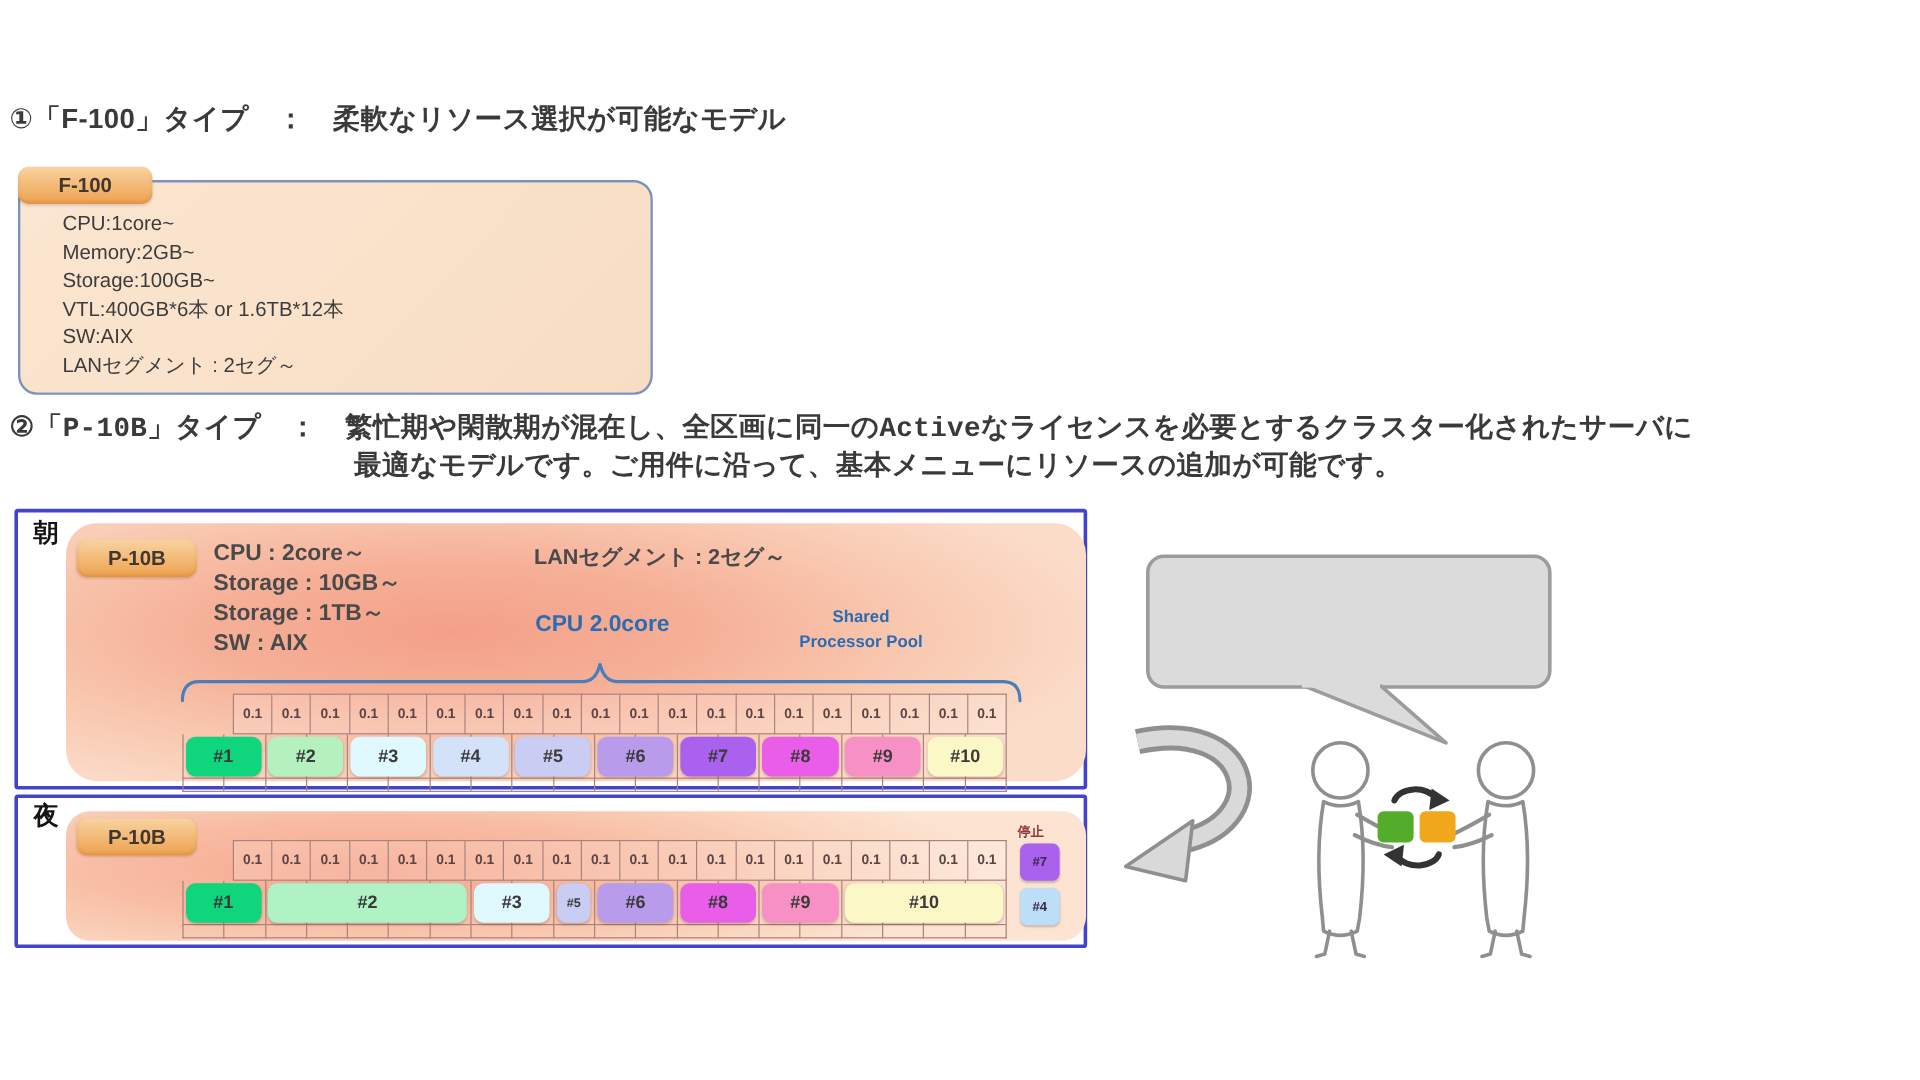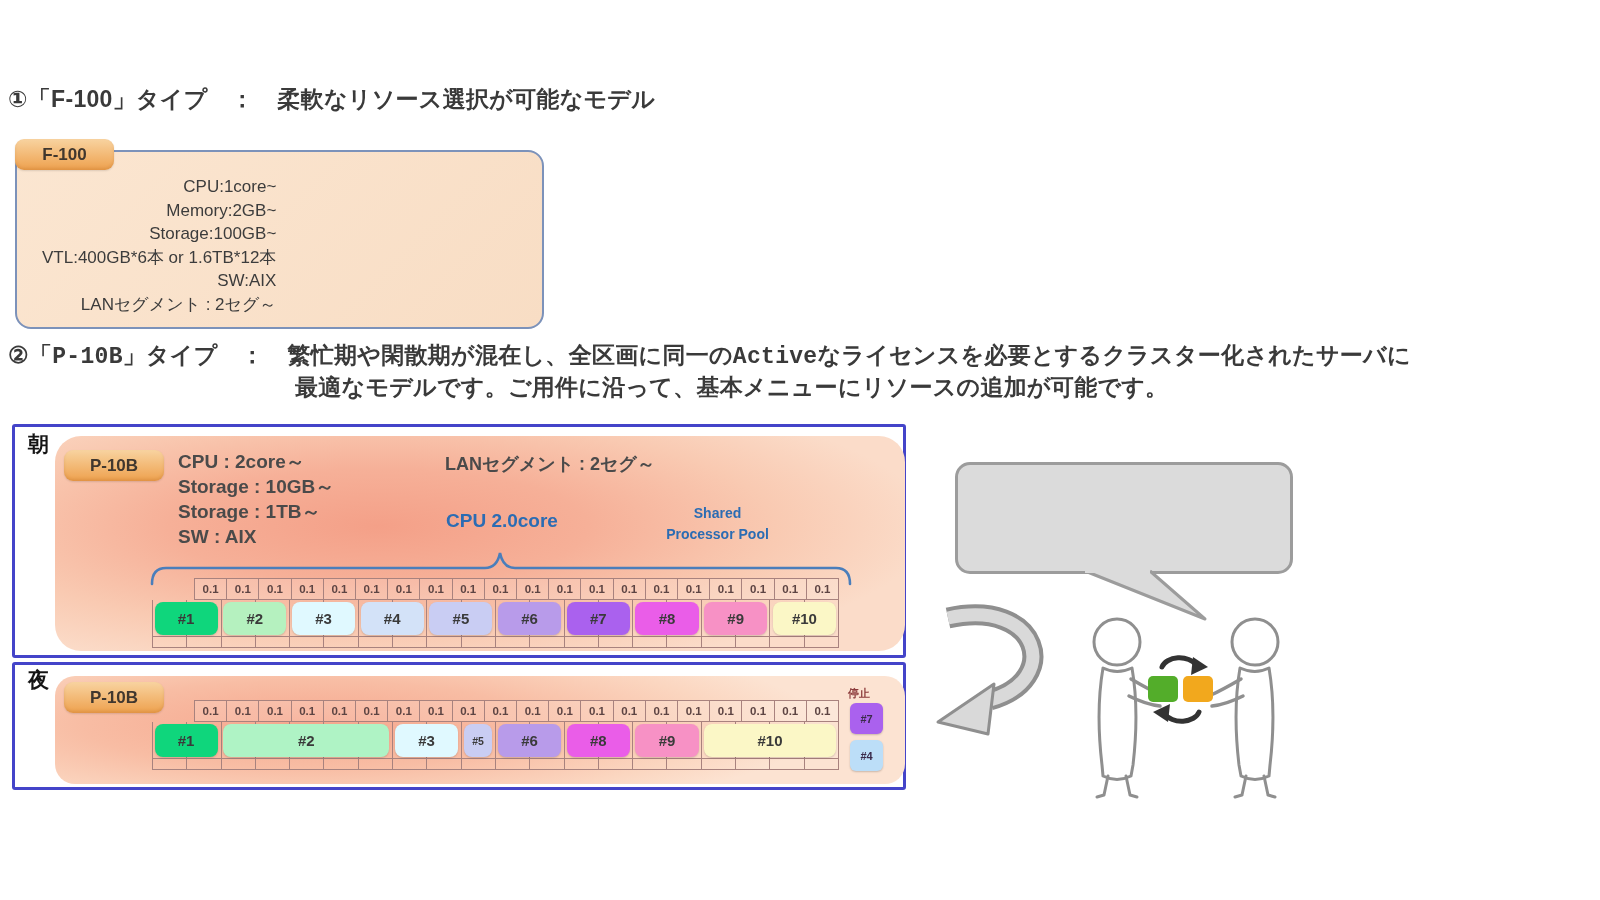--- a/index.html
+++ b/index.html
@@ -7,22 +7,22 @@
        font-family:"Liberation Sans","DejaVu Sans",sans-serif;color:#3d3d3d;}
   .abs{position:absolute;}
   .heading{font-size:23px;font-weight:600;color:#3a3a3a;white-space:nowrap;letter-spacing:.3px;}
 
   
   .f100-card{left:15px;top:150px;width:525px;height:175px;background:linear-gradient(135deg,#fbe6d1,#f8ddc4);
              border:2.5px solid #7c92ba;border-radius:16px;}
   .tab{background:linear-gradient(180deg,#f8d3a0,#eea14e);border-radius:9px;display:flex;align-items:center;
        justify-content:center;font-size:17px;font-weight:600;color:#40372e;
        box-shadow:inset 0 -2px 3px rgba(140,70,0,.15),0 1px 2px rgba(0,0,0,.12);}
-  .f100-tab{left:15px;top:139px;width:99px;height:31px;}
-  .f100-specs{left:42px;top:175px;text-align:right;}
+  .f100-tab{left:15px;top:139px;width:112px;height:31px;}
+  .f100-specs{left:52px;top:175px;}
   .f100-specs .spec-line{font-size:17px;line-height:23.5px;color:#3c3c3c;font-weight:500;white-space:nowrap;}
 
   
   .blue-frame{border:3px solid #4444c9;border-radius:3px;background:#fff;}
   .morning-frame{left:12px;top:424px;width:888px;height:228px;}
   .night-frame{left:12px;top:662px;width:888px;height:122px;}
   .period-label{font-size:21px;font-weight:700;color:#141414;}
 
   .pink-panel{border-radius:26px;}
   .morning-panel{left:55px;top:436px;width:850px;height:215px;
@@ -36,21 +36,21 @@
   .blue-label{color:#2b6cb3;font-weight:700;white-space:nowrap;}
   .cpu-core-label{font-size:19px;}
   .pool-label{font-size:14px;line-height:21px;text-align:center;}
 
   
   .pool-table{width:687px;}
   .row{display:flex;width:100%;box-sizing:border-box;}
   .row .cell{flex:1;box-sizing:border-box;border:1px solid #a8827e;border-left:none;
              display:flex;align-items:center;justify-content:center;}
   .row .cell:first-child{border-left:1px solid #a8827e;}
-  .header-row{height:22px;padding-left:42px;}
+  .header-row{height:34px;padding-left:42px;}
   .header-row .cell{font-size:11.5px;font-weight:700;color:#5d4443;background:rgba(255,255,255,.16);}
   .partition-row{height:37px;position:relative;}
   .partition-row .cell,.bottom-row .cell{border-top:none;background:transparent;}
   .bottom-row{height:11px;}
   .chip{position:absolute;top:2px;height:33px;border-radius:8px;display:flex;align-items:center;
         justify-content:center;font-weight:700;font-size:15px;color:#3a3a3a;
         box-shadow:0 1px 2px rgba(0,0,0,.15);}
   .chip.narrow{font-size:10.5px;}
 
   .stopped-label{font-size:11px;font-weight:700;color:#8b3a3a;}

